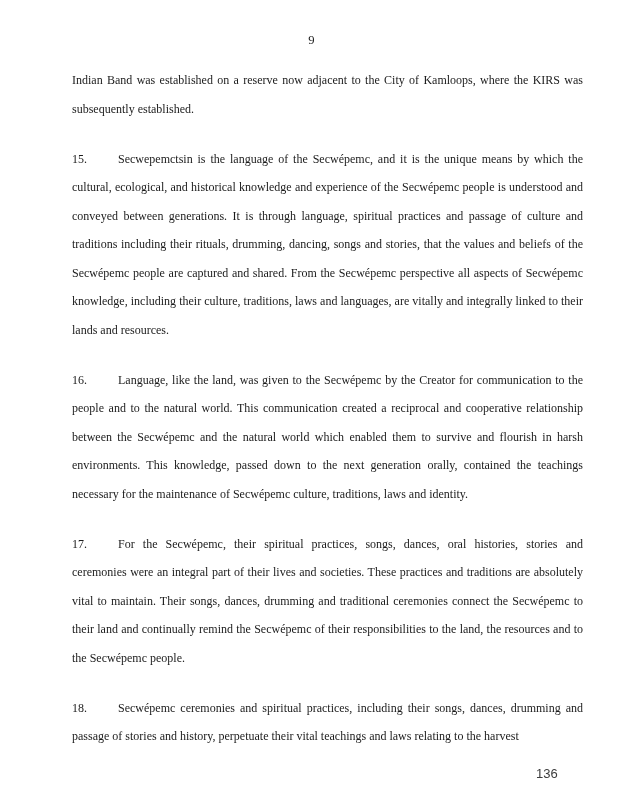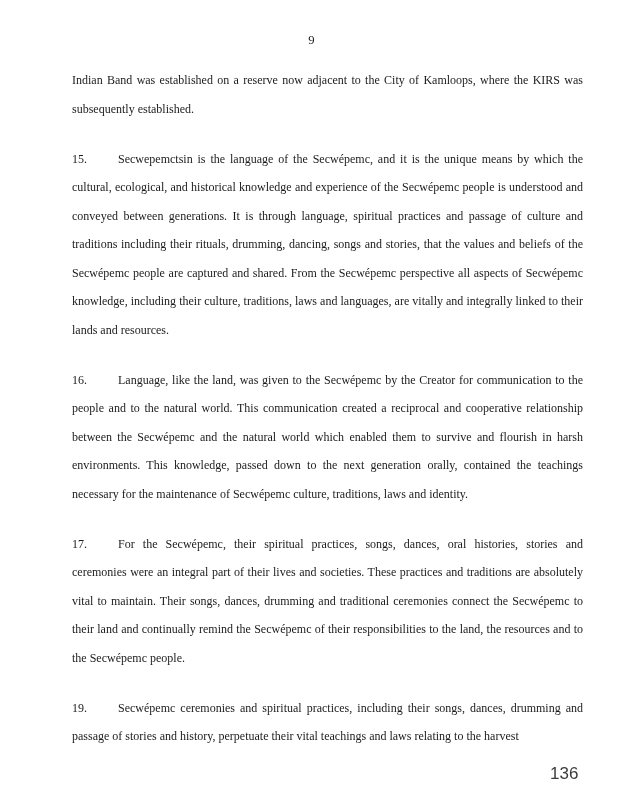--- a/index.html
+++ b/index.html
@@ -42,42 +42,41 @@
   .para-number {
     display: inline-block;
     width: 46px;
     margin-top: 12px;
   }
   .page-number-bottom {
     position: absolute;
     top: 768px;
     left: 536px;
     font-family: "Liberation Sans", "DejaVu Sans", sans-serif;
-    font-size: 17px;
+    font-size: 13px;
     line-height: 12px;
     color: #3c3c3c;
-    margin-left: 14px;
   }
 </style>
 </head>
 <body>
 
 <div class="page">
 
   <div class="page-number-top">9</div>
 
   <div class="doc-body">
 
     <p class="para"><span>Indian Band was established on a reserve now adjacent to the City of Kamloops, where the KIRS was subsequently established.</span></p>
 
     <p class="para"><span class="para-number">15.</span><span>Secwepemctsin is the language of the Secwépemc, and it is the unique means by which the cultural, ecological, and historical knowledge and experience of the Secwépemc people is understood and conveyed between generations.  It is through language, spiritual practices and passage of culture and traditions including their rituals, drumming, dancing, songs and stories, that the values and beliefs of the Secwépemc people are captured and shared.  From the Secwépemc perspective all aspects of Secwépemc knowledge, including their culture, traditions, laws and languages, are vitally and integrally linked to their lands and resources.</span></p>
 
     <p class="para"><span class="para-number">16.</span><span>Language, like the land, was given to the Secwépemc by the Creator for communication to the people and to the natural world. This communication created a reciprocal and cooperative relationship between the Secwépemc and the natural world which enabled them to survive and flourish in harsh environments. This knowledge, passed down to the next generation orally, contained the teachings necessary for the maintenance of Secwépemc culture, traditions, laws and identity.</span></p>
 
     <p class="para"><span class="para-number">17.</span><span>For the Secwépemc, their spiritual practices, songs, dances, oral histories, stories and ceremonies were an integral part of their lives and societies.  These practices and traditions are absolutely vital to maintain.  Their songs, dances, drumming and traditional ceremonies connect the Secwépemc to their land and continually remind the Secwépemc of their responsibilities to the land, the resources and to the Secwépemc people.</span></p>
 
-    <p class="para"><span class="para-number">19.</span><span>Secwépemc ceremonies and spiritual practices, including their songs, dances, drumming and passage of stories and history, perpetuate their vital teachings and laws relating to the harvest</span></p>
+    <p class="para"><span class="para-number">18.</span><span>Secwépemc ceremonies and spiritual practices, including their songs, dances, drumming and passage of stories and history, perpetuate their vital teachings and laws relating to the harvest</span></p>
 
   </div>
 
   <div class="page-number-bottom">136</div>
 
 </div>
 
 </body></html>

